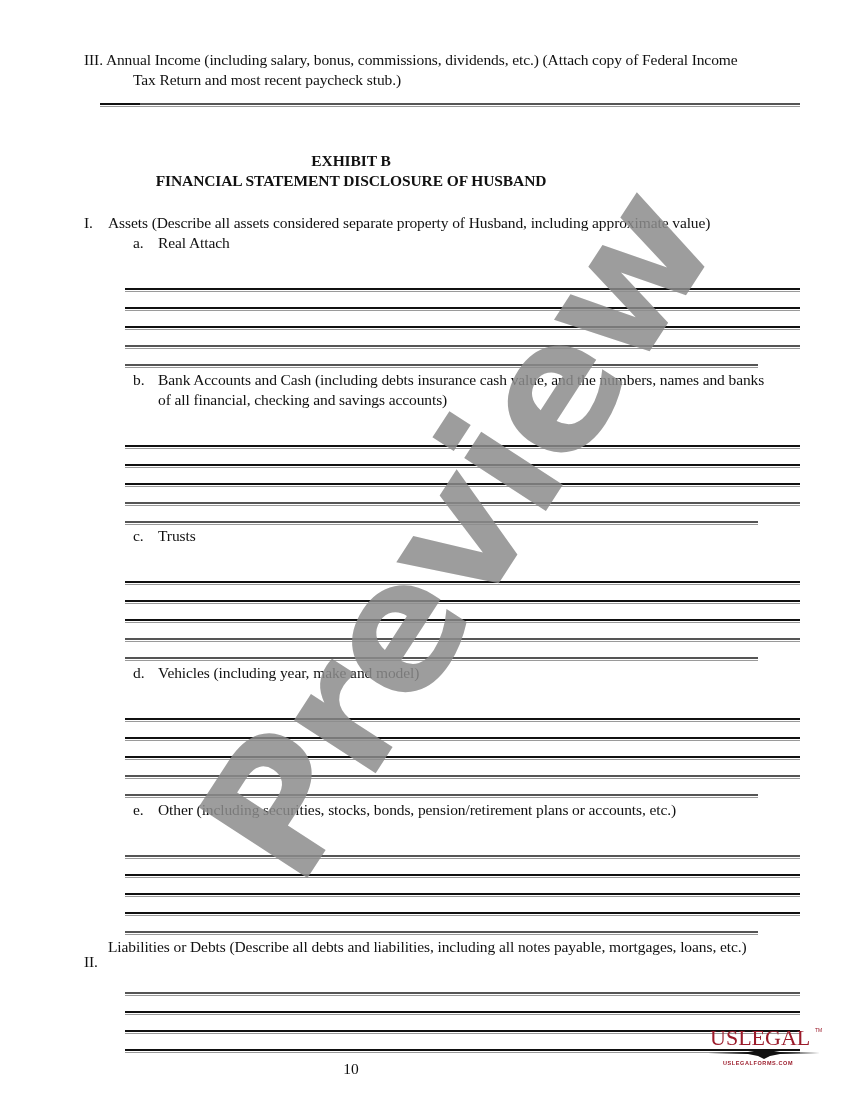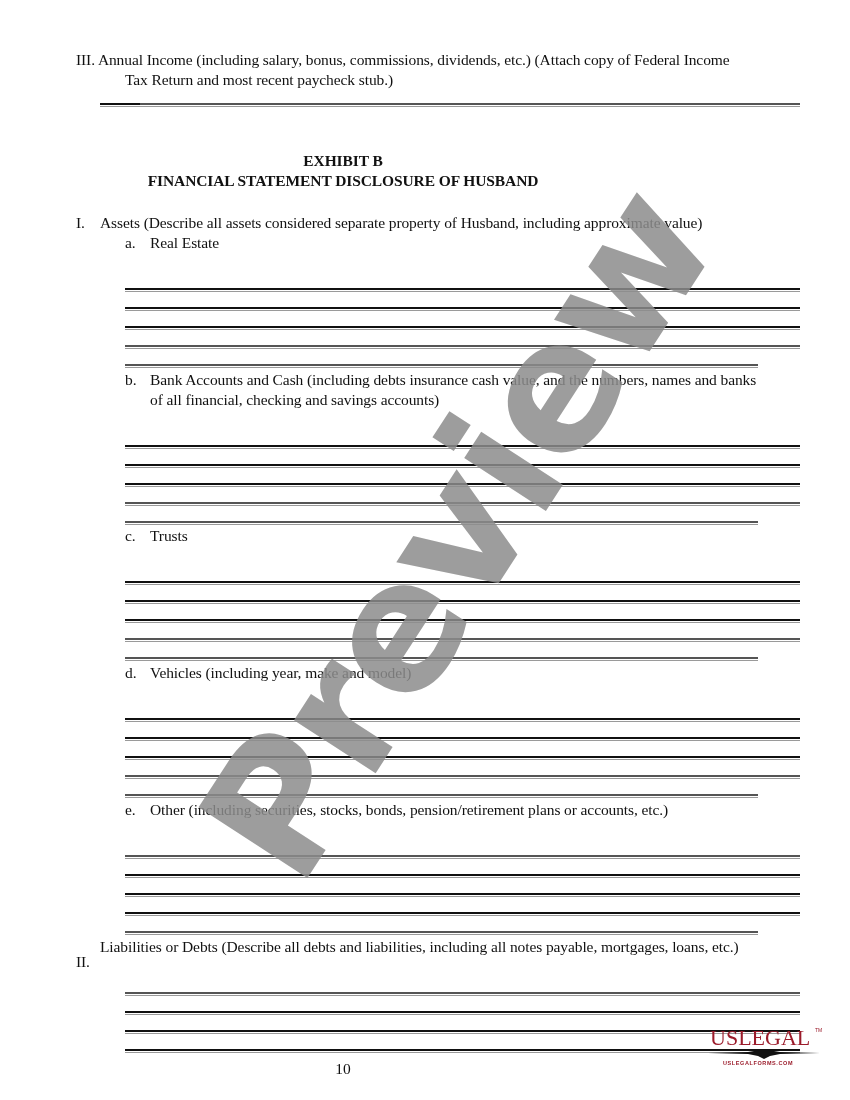--- a/index.html
+++ b/index.html
@@ -1,18 +1,18 @@
 <!DOCTYPE html>
 <html><head>
 <meta charset="utf-8">
 <style>
   html, body { margin: 0; padding: 0; background: #ffffff; }
   body { width: 850px; height: 1100px; position: relative; overflow: hidden;
          font-family: "Liberation Serif", "DejaVu Serif", serif; color: #111; }
-  .txt { position: absolute; font-size: 15.5px; line-height: 20px; white-space: nowrap; letter-spacing: -0.1px; }
+  .txt { position: absolute; font-size: 15.5px; line-height: 20px; white-space: nowrap; letter-spacing: -0.1px; margin-left: 8px; }
   .bold { font-weight: bold; }
   .center { left: 0; width: 686px; text-align: center; }
   .ul { text-decoration-thickness: 1.5px; text-underline-offset: 2px; }
   .rule { position: absolute; height: 0; border-top: 2px solid #111; }
   .rule::after { content: ""; position: absolute; left: 0; right: 0; top: 1px; height: 0;
                  border-top: 1px solid #9a9a9a; }
   .rule.thin { border-top-color: #555; }
   .watermark { position: absolute; left: 88px; top: 480px; width: 700px; height: 170px;
                transform: rotate(-57deg); transform-origin: center center;
                font-family: "DejaVu Sans", "Liberation Sans", sans-serif; font-weight: bold;
@@ -36,21 +36,21 @@
 <div class="rule" style="left:100px; top:103px; width:40px;"></div>
 <div class="rule thin" style="left:140px; top:103px; width:660px;"></div>
 
 <div class="txt bold center" style="top:151px;">EXHIBIT B</div>
 <div class="txt bold center" style="top:171px;"><span class="ul">FINANCIAL STATEMENT DISCLOSURE OF HUSBAND</span></div>
 
 <div class="txt" style="left:76px; top:213px;">I.</div>
 <div class="txt" style="left:100px; top:213px;">Assets (Describe all assets considered separate property of Husband, including approximate value)</div>
 
 <div class="txt" style="left:125px; top:233px;">a.</div>
-<div class="txt" style="left:150px; top:233px;">Real Estate</div>
+<div class="txt" style="left:150px; top:233px;">Real Attach</div>
 <div class="rule" style="left:125px; top:288px; width:675px;"></div>
 <div class="rule" style="left:125px; top:307px; width:675px;"></div>
 <div class="rule" style="left:125px; top:326px; width:675px;"></div>
 <div class="rule thin" style="left:125px; top:345px; width:675px;"></div>
 <div class="rule thin" style="left:125px; top:364px; width:633px;"></div>
 
 <div class="txt" style="left:125px; top:370px;">b.</div>
 <div class="txt" style="left:150px; top:370px;">Bank Accounts and Cash (including debts insurance cash value, and the numbers, names and banks</div>
 <div class="txt" style="left:150px; top:390px;">of all financial, checking and savings accounts)</div>
 <div class="rule" style="left:125px; top:445px; width:675px;"></div>

